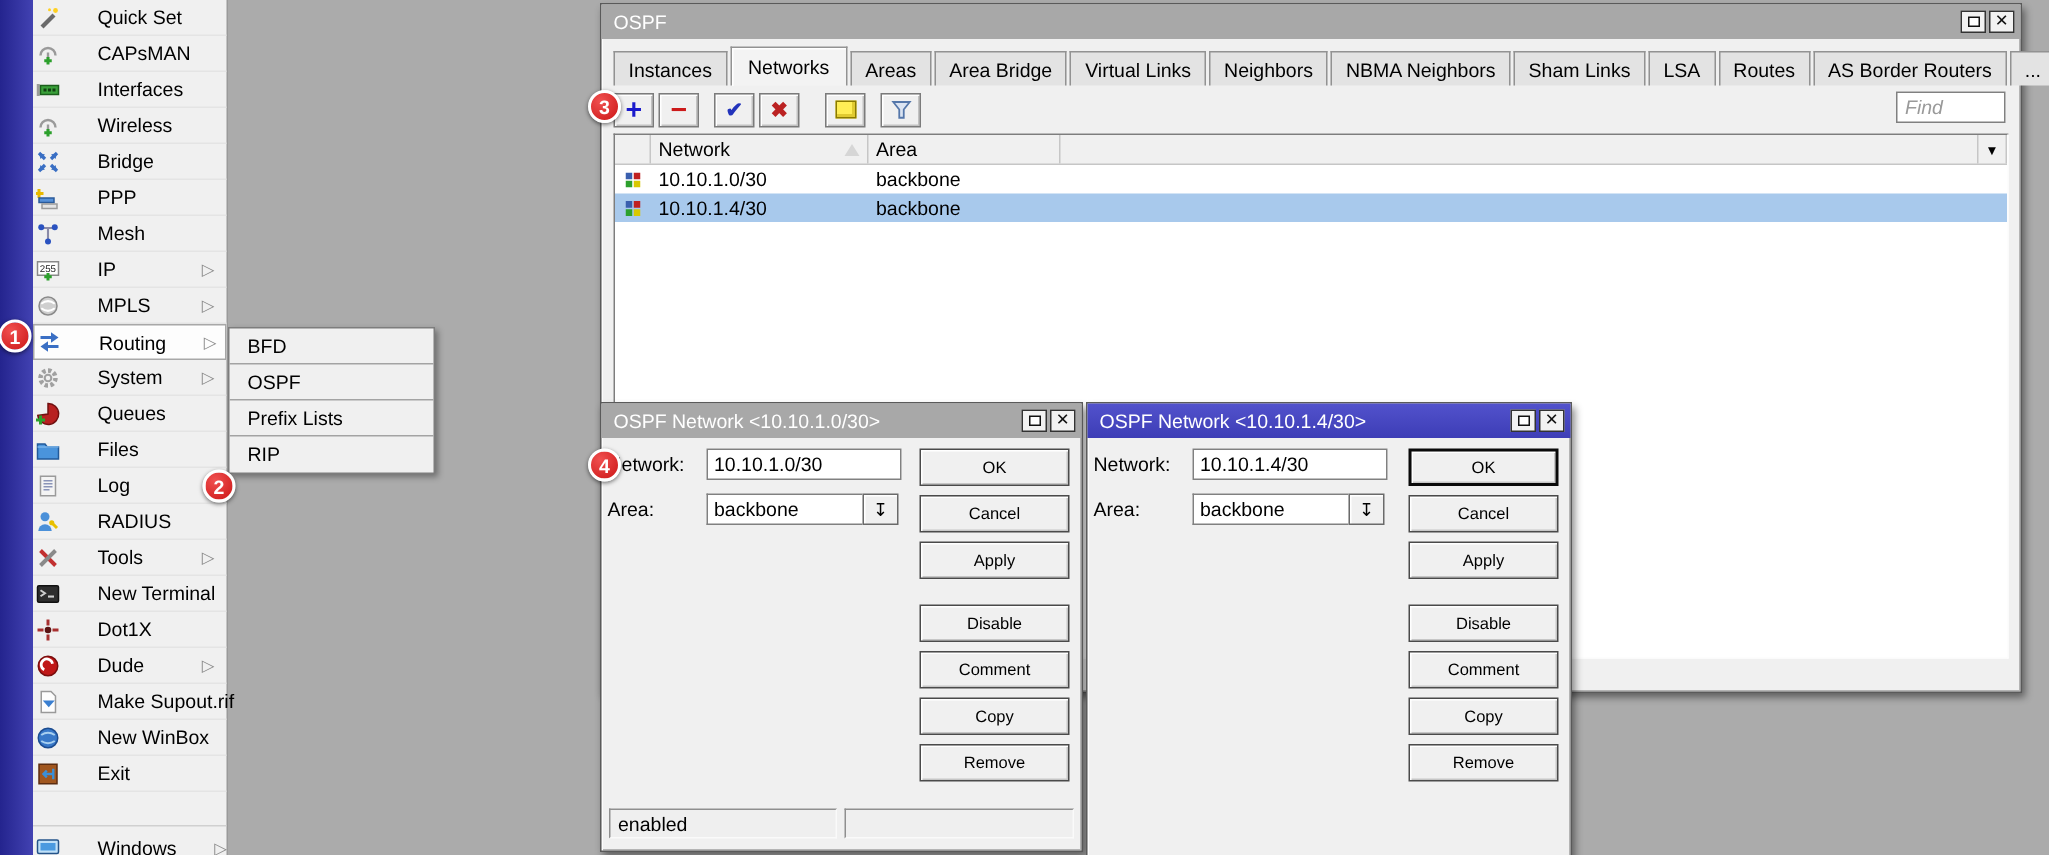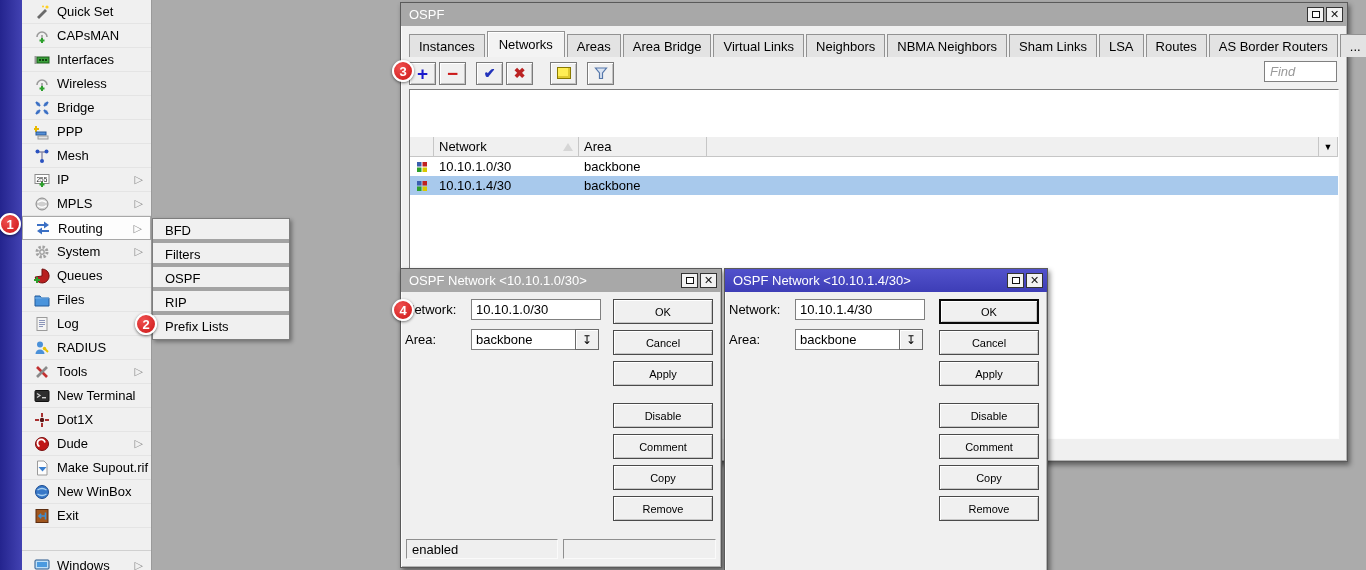--- a/index.html
+++ b/index.html
@@ -8,32 +8,32 @@
 
   
   .brand-strip { position:absolute; left:0; top:0; width:22px; height:570px;
     background:linear-gradient(90deg,#24248e,#4242b2); z-index:5; }
   .brand-strip .vtext { position:absolute; left:2px; bottom:-40px; transform:rotate(-90deg);
     transform-origin:0 100%; white-space:nowrap; color:#b4b9e4; font-size:15px; font-weight:bold; letter-spacing:.5px; }
 
   
   .sidebar { position:absolute; left:22px; top:0; width:130px; height:570px;
     background:#f0f0f0; border-right:1px solid #9a9a9a; z-index:5; }
-  .side-item { height:24px; display:flex; align-items:center; gap:7px; padding-left:12px;
+  .side-item { height:24px; display:flex; align-items:center; gap:25px; padding-left:2px;
     border-bottom:1px solid #e4e4e4; cursor:default; }
   .side-item .lbl { white-space:nowrap; }
   .side-item .marrow { margin-left:auto; margin-right:8px; color:#8a8a8a; font-size:11px; }
   .side-item.hl { background:#fdfdfd; border:1px solid #a8a8a8; box-shadow:inset 1px 1px 0 #fff; }
   .icon16 { width:16px; height:16px; flex:0 0 16px; display:inline-block; }
   .side-bottom { position:absolute; left:0; top:550px; width:100%; border-top:1px solid #d0d0d0; padding-top:2px; }
 
   
   .submenu { position:absolute; left:152px; top:218px; width:138px; background:#f0f0f0;
     border:1px solid #7d7d7d; box-shadow:2px 2px 4px rgba(0,0,0,.35); z-index:6; }
-  .submenu .sm-item { height:24px; line-height:23px; padding-left:12px; border-bottom:4px solid #a3a3a3; }
+  .submenu .sm-item { height:24px; line-height:23px; padding-left:12px; border-bottom:1px solid #a3a3a3; }
   .submenu .sm-item:last-child { border-bottom:none; }
 
   
   .win { position:absolute; background:#f0f0f0; border:1px solid #5a5a5a;
     box-shadow:inset 1px 1px 0 #fcfcfc, inset -1px -1px 0 #b4b4b4, 2px 3px 5px rgba(0,0,0,.45); }
   .titlebar { height:23px; display:flex; align-items:center; color:#fff; padding:0 4px 0 8px; }
   .titlebar.inactive { background:#a8a8a8; }
   .titlebar.active { background:linear-gradient(180deg,#5252cc,#3d3db6); }
   .tb-btns { margin-left:auto; display:flex; gap:2px; }
   .tb-btn { width:17px; height:15px; background:#f2f2f2; border:1px solid #333;
@@ -57,21 +57,21 @@
   .g-ena { color:#2233bb; font-size:14px; font-weight:bold; line-height:1; }
   .g-dis { color:#bb2222; font-size:14px; font-weight:bold; line-height:1; }
   .note-shape { width:14px; height:12px; background:#ffee55; border:1px solid #8a7a00;
     box-shadow:inset -2px -2px 0 #e0ca30; }
   .find-box { position:absolute; right:10px; top:58px; width:73px; height:21px;
     border:1px solid #808080; background:#fff; padding:1px 5px; font-size:13px; font-family:inherit; }
   .find-box::placeholder { color:#9a9a9a; font-style:italic; }
 
   .listarea { position:absolute; left:8px; top:86px; right:8px; height:350px; background:#fff;
     border:1px solid; border-color:#7d7d7d #fdfdfd #fdfdfd #7d7d7d; }
-  .lheader { display:flex; height:20px; background:#f0f0f0; border-bottom:1px solid #c6c6c6;margin-top:47px; }
+  .lheader { display:flex; height:20px; background:#f0f0f0; border-bottom:1px solid #c6c6c6; }
   .hcell { border-right:1px solid #c6c6c6; display:flex; align-items:center; padding-left:5px; }
   .hc-icon { width:24px; }
   .hc-net { width:145px; }
   .hc-area { width:128px; }
   .hc-fill { flex:1; border-right:none; }
   .hc-drop { width:20px; border-left:1px solid #c6c6c6; justify-content:center; padding:0; font-size:9px; }
   .sort-tri { margin-left:auto; margin-right:5px; width:0; height:0;
     border-left:5px solid transparent; border-right:5px solid transparent; border-bottom:8px solid #d6d6d6; }
   .lrow { display:flex; height:19px; align-items:center; }
   .lrow.sel { background:#a8c9ec; }
@@ -304,24 +304,23 @@
             <rect x="3" y="5" width="10" height="5" fill="#4a9ae0"></rect>
           </svg></span>
       <span class="lbl">Windows</span>
       <span class="marrow">▷</span>
     </div>
   </div>
 </div>
 
 <div class="submenu">
   <div class="sm-item">BFD</div>
-  <div class="sm-item">Filters</div>
   <div class="sm-item">OSPF</div>
+  <div class="sm-item">Prefix Lists</div>
   <div class="sm-item">RIP</div>
-  <div class="sm-item">Prefix Lists</div>
 </div>
 
 <div class="win mainwin">
   <div class="titlebar inactive">
     <span>OSPF</span>
     <span class="tb-btns">
       <span class="tb-btn">
           <span class="maxbox"></span>
         </span>
       <span class="tb-btn">

